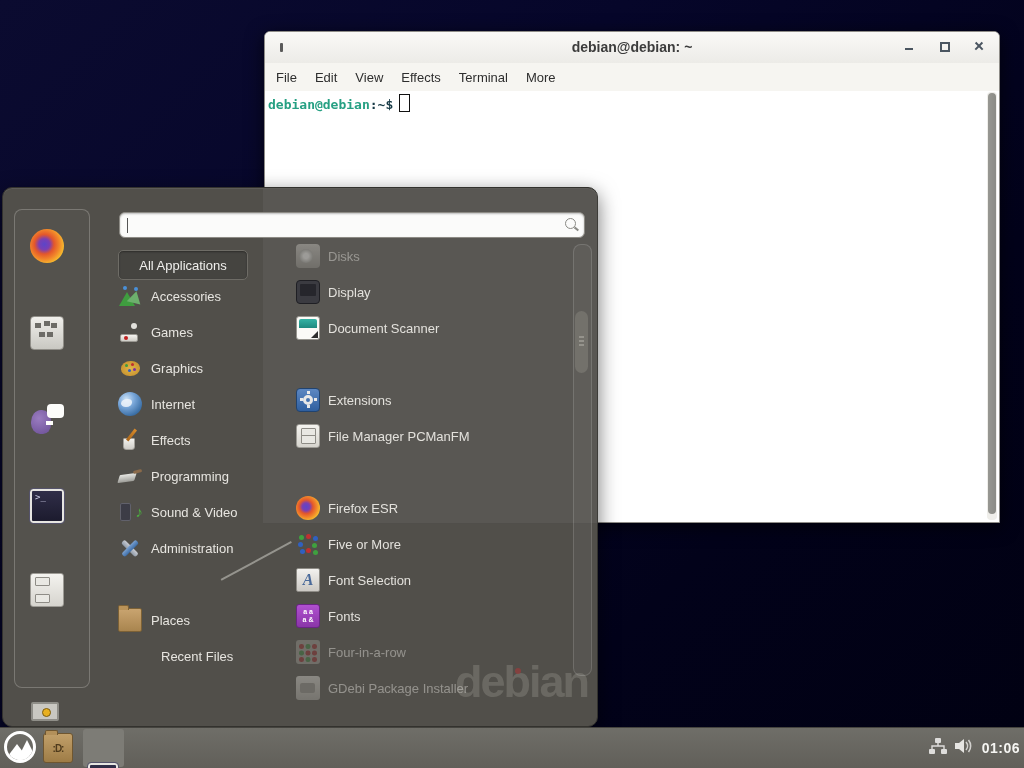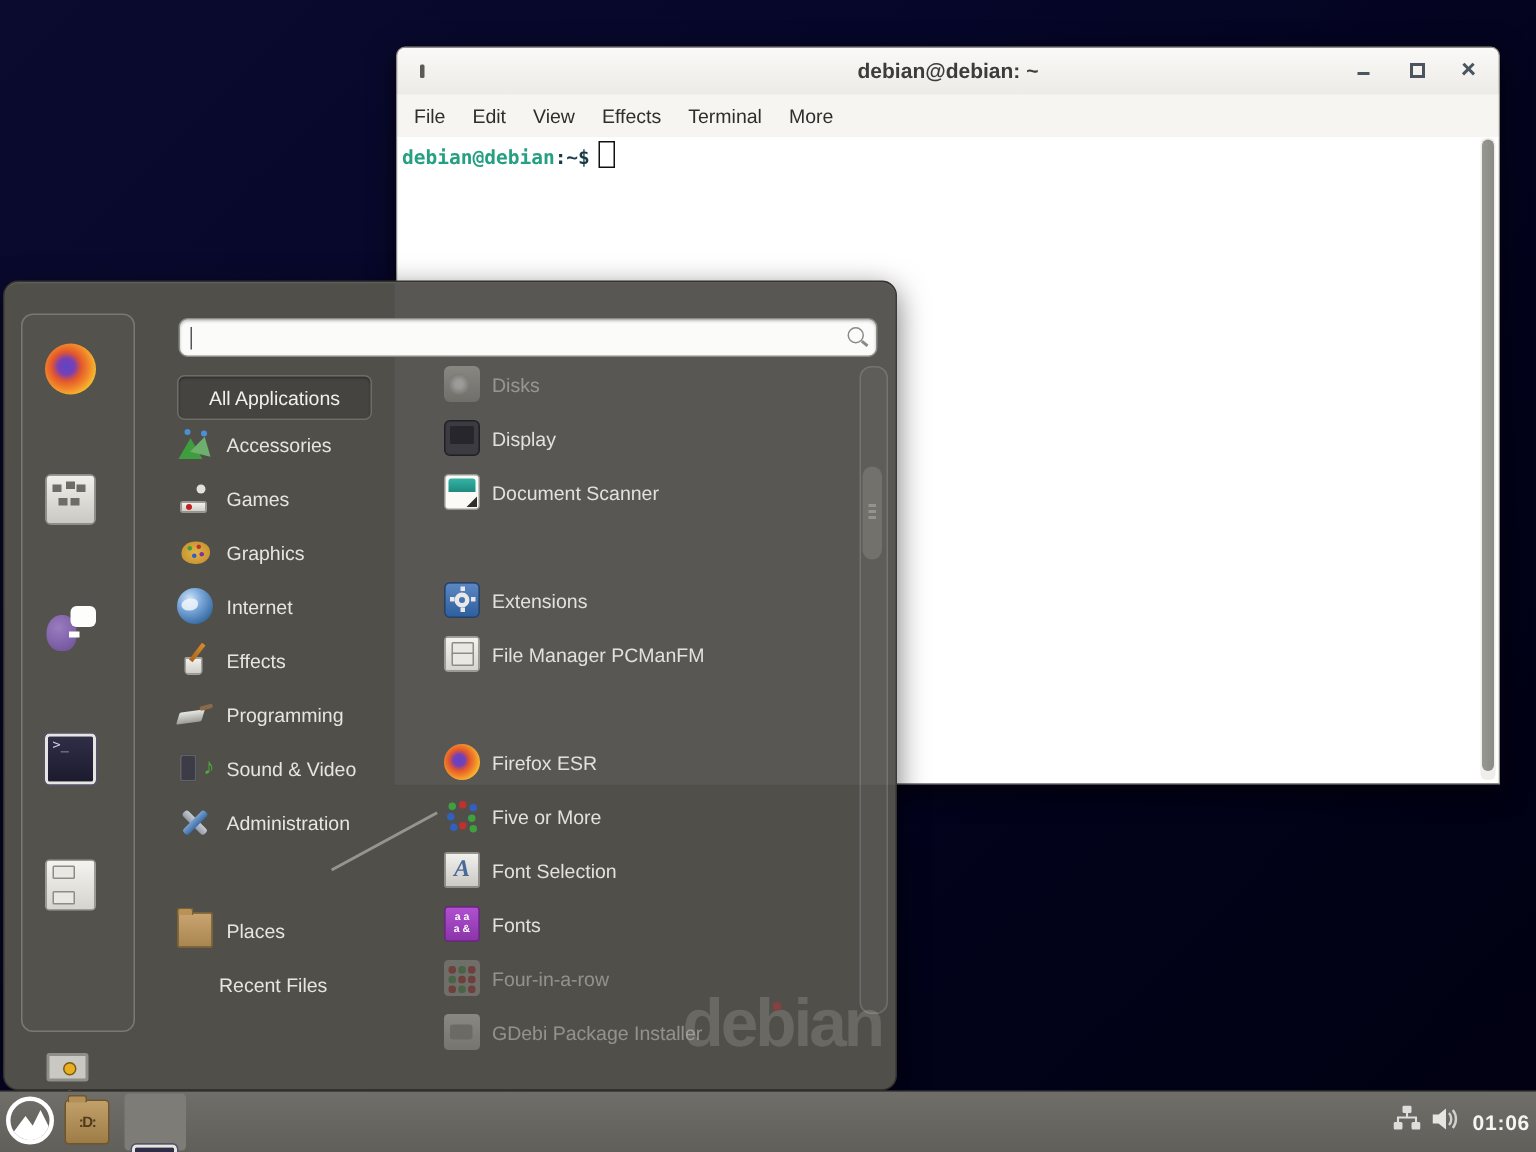--- a/index.html
+++ b/index.html
@@ -53,21 +53,21 @@
   #search-mag::after{content:"";position:absolute;left:8px;top:9px;width:5px;height:1.8px;background:#8a8a85;transform:rotate(40deg);}
 
   
   #all-apps-btn{left:115px;top:62px;width:128px;height:28px;background:#454440;border:1px solid #6e6c66;
     border-radius:5px;box-shadow:inset 0 1px 2px rgba(0,0,0,.35);color:#f0efec;font-size:13px;
     display:flex;align-items:center;justify-content:center;cursor:pointer;}
   #cats{left:115px;top:90px;width:146px;height:396px;}
   .cat{position:absolute;left:0;height:36px;width:100%;display:flex;align-items:center;cursor:pointer;}
   .cat .cic{width:24px;height:24px;margin-right:9px;position:relative;flex:0 0 24px;}
   .cat .lbl{font-size:13px;color:#e7e5e0;}
-  .cat .noicon{margin-left:28px;}
+  .cat .noicon{margin-left:43px;}
 
   
   #apps-viewport{left:262px;top:53px;width:306px;height:460px;overflow:hidden;}
   .app-row{position:absolute;left:0;width:100%;height:36px;display:flex;align-items:center;padding-left:31px;box-sizing:border-box;cursor:pointer;}
   .app-row .aic{width:24px;height:24px;margin-right:8px;position:relative;flex:0 0 24px;}
   .app-row .lbl{font-size:13px;color:#e3e1dc;}
   .app-row.dim{opacity:.45;}
 
   
   #menu-scroll{left:570px;top:56px;width:17px;height:430px;border:1px solid rgba(255,255,255,.14);

